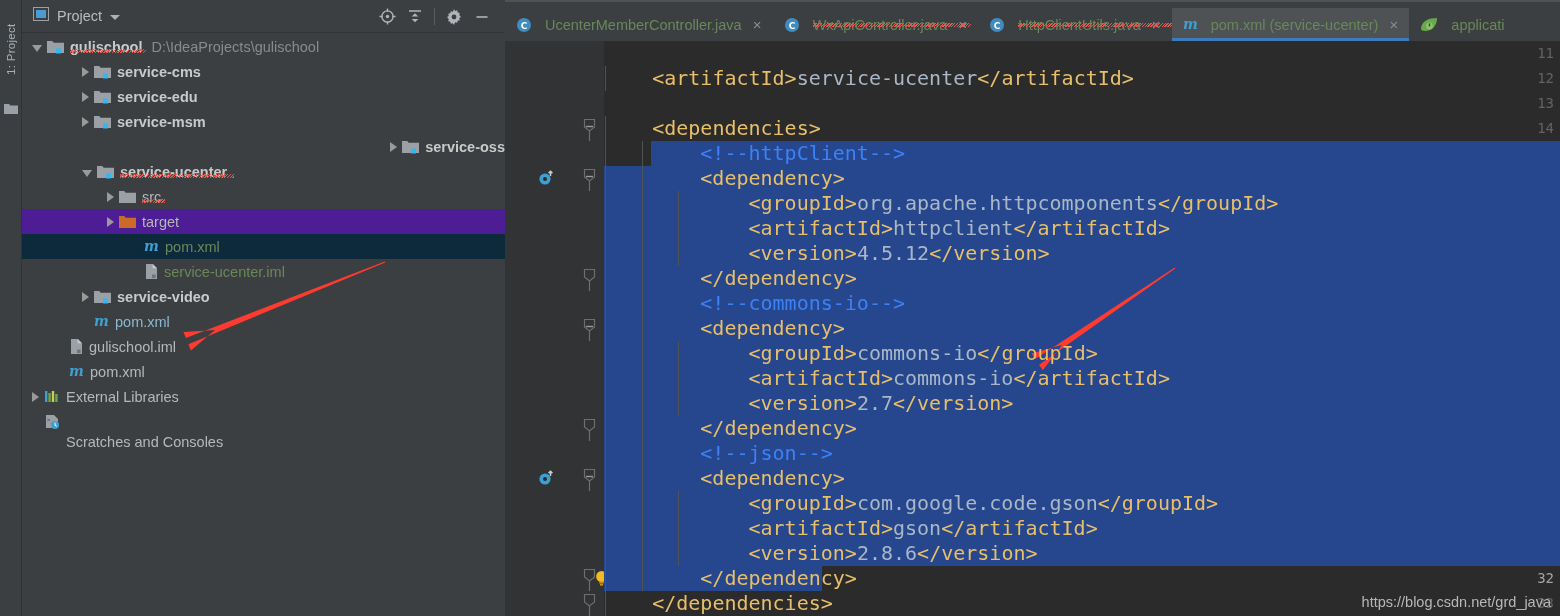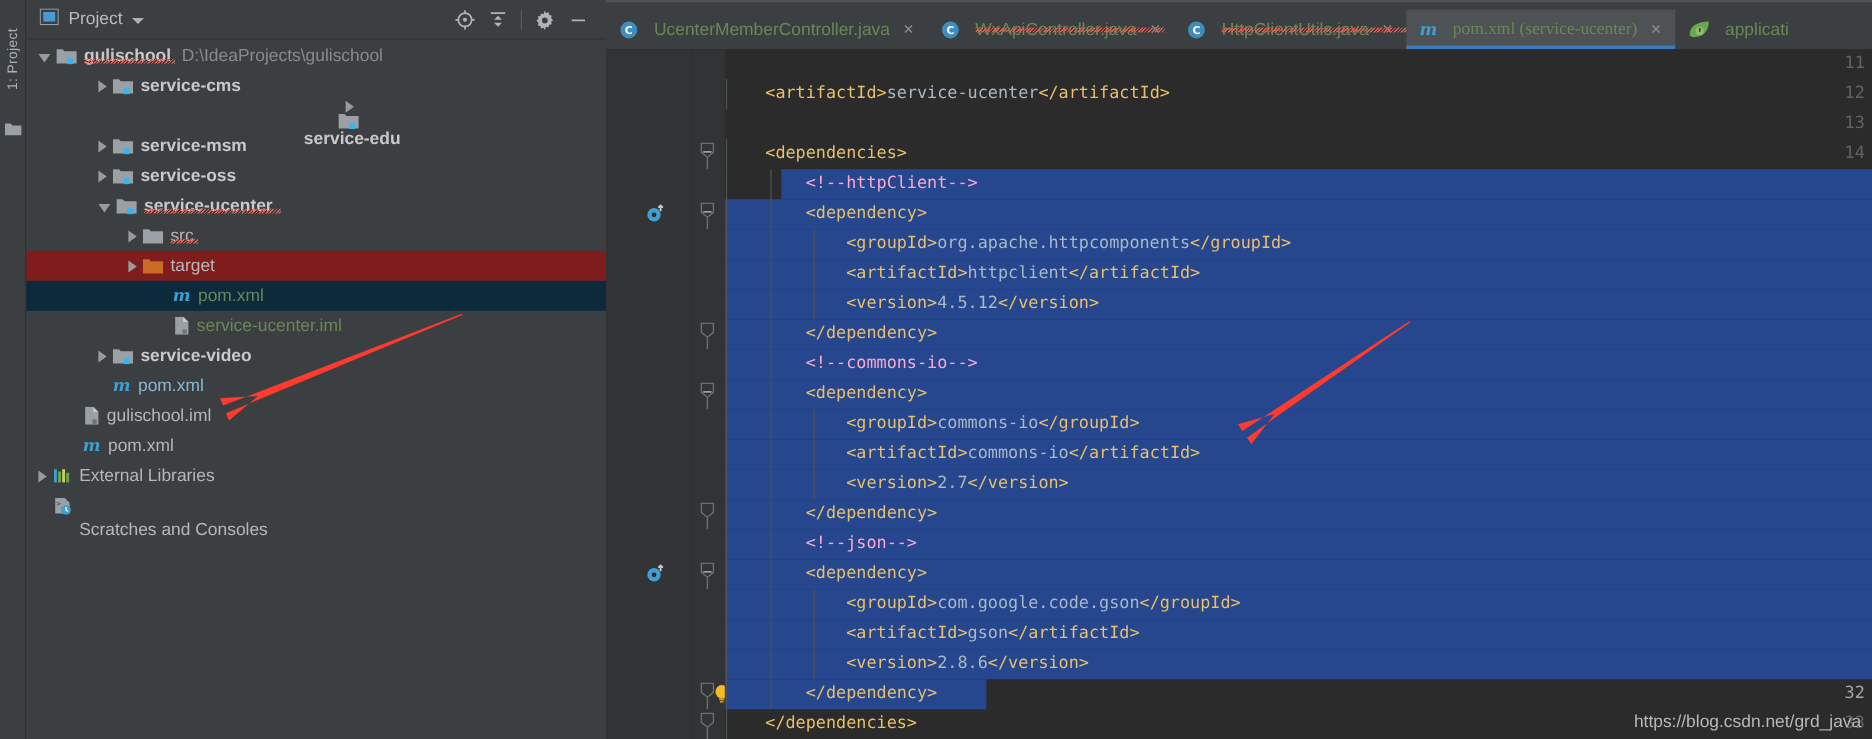--- a/index.html
+++ b/index.html
@@ -55,21 +55,21 @@
   }
   .tool-sep { width: 1px; height: 17px; background: #5a5d5f; margin: 0 5px; }
 
   
   .tree { position: relative; padding-top: 1px; }
   .row {
     position: relative; height: 25px; display: flex; align-items: center;
     white-space: nowrap; font-size: 14.5px; cursor: pointer;
   }
   .row.sel-blue { background: #0d2a3d; }
-  .row.sel-olive { background: #7f1d1d; }
+  .row.sel-olive { background: #4c1d95; }
   .arrow {
     width: 0; height: 0; flex: 0 0 auto;
     border-top: 5px solid transparent; border-bottom: 5px solid transparent;
     border-left: 7px solid #9a9a9a; margin-right: 5px;
   }
   .arrow.open {
     border-left: 5px solid transparent; border-right: 5px solid transparent;
     border-top: 7px solid #9a9a9a; border-bottom: 0;
     margin-right: 5px; margin-top: 3px;
   }
@@ -139,30 +139,30 @@
   .gutter-line.cur { color: #a4a3a3; }
   .maven-ico { position: absolute; left: 33px; width: 16px; height: 16px; }
   .bulb { position: absolute; left: 90px; width: 13px; height: 17px; }
   .foldmark { position: absolute; left: 77px; width: 15px; height: 25px; }
 
   .code-lines {
     position: absolute; left: 99px; top: 0; right: 0; height: 575px;
   }
   .cline {
     position: relative; height: 25px; line-height: 25px;
-    font-family: "DejaVu Sans Mono", monospace; font-size: 14px;
+    font-family: "DejaVu Sans Mono", monospace; font-size: 20px;
     white-space: pre;
   }
   .sel-band {
     position: absolute; left: 0; top: 0; height: 25px; background: #26478d;
   }
   .code-txt { position: relative; z-index: 2; }
   .tg { color: #e8bf6a; }
   .tx { color: #a9b7c6; }
-  .cm { color: #f9a8d4; text-align: center; }
+  .cm { color: #3b82f6; text-align: center; }
   .indent-guide {
     position: absolute; top: 0; width: 1px; height: 25px; background: #4e5456; z-index: 1;
   }
 
   .watermark {
     position: absolute; right: 9px; bottom: 6px;
     color: #b8b8b8; font-size: 14.5px;
     font-family: "Liberation Sans", sans-serif;
   }
 
@@ -242,41 +242,41 @@
         <div class="row" style="padding-left: 60px;">
           <span class="arrow "></span>
           <span class="ico">
             <svg width="17" height="14" viewBox="0 0 17 14">
               <path d="M0 1h5.2L6.7 2.7H17V13H0z" fill="#9aa0a6"></path>
               <rect x="9" y="8.5" width="5" height="5" fill="#35b6f0"></rect>
             </svg>
           </span>
           <span style="position: relative;"><span class="lbl bold">service-cms</span></span>
         </div>
-        <div class="row" style="padding-left: 60px; flex-direction: column;">
+        <div class="row" style="padding-left: 60px;">
           <span class="arrow "></span>
           <span class="ico">
             <svg width="17" height="14" viewBox="0 0 17 14">
               <path d="M0 1h5.2L6.7 2.7H17V13H0z" fill="#9aa0a6"></path>
               <rect x="9" y="8.5" width="5" height="5" fill="#35b6f0"></rect>
             </svg>
           </span>
           <span style="position: relative;"><span class="lbl bold">service-edu</span></span>
         </div>
         <div class="row" style="padding-left: 60px; text-align: center;">
           <span class="arrow "></span>
           <span class="ico">
             <svg width="17" height="14" viewBox="0 0 17 14">
               <path d="M0 1h5.2L6.7 2.7H17V13H0z" fill="#9aa0a6"></path>
               <rect x="9" y="8.5" width="5" height="5" fill="#35b6f0"></rect>
             </svg>
           </span>
           <span style="position: relative;"><span class="lbl bold">service-msm</span></span>
         </div>
-        <div class="row" style="padding-left: 60px;">
+        <div class="row" style="padding-left: 60px; justify-content: flex-end;">
           <span class="arrow "></span>
           <span class="ico">
             <svg width="17" height="14" viewBox="0 0 17 14">
               <path d="M0 1h5.2L6.7 2.7H17V13H0z" fill="#9aa0a6"></path>
               <rect x="9" y="8.5" width="5" height="5" fill="#35b6f0"></rect>
             </svg>
           </span>
           <span style="position: relative;"><span class="lbl bold">service-oss</span></span>
         </div>
         <div class="row" style="padding-left: 60px;">
@@ -425,21 +425,21 @@
           </span>
           <span style="position: relative;"><span class="tab-label">HttpClientUtils.java</span><span class="tab-squiggle" style="left: 0px; width: 158px;"></span></span>
           <span class="tab-x">×</span>
         </div>
         <div class="tab active">
           <span class="ico">
             <svg width="15" height="15" viewBox="0 0 15 15">
               <text x="0" y="12" font-family="DejaVu Serif, serif" font-size="14" font-style="italic" font-weight="bold" fill="#3f9fd0">m</text>
             </svg>
           </span>
-          <span style="position: relative; font-family: Liberation Serif, serif;"><span class="tab-label">pom.xml (service-ucenter)</span></span>
+          <span style="position: relative;"><span class="tab-label">pom.xml (service-ucenter)</span></span>
           <span class="tab-x">×</span>
         </div>
         <div class="tab">
           <span class="ico">
             <svg width="18" height="16" viewBox="0 0 18 16">
               <path d="M1 12C1 4 9 1 17 1c0 9-6 13-12 13-2 0-4-1-4-2z" fill="#6aa84f"></path>
               <circle cx="9.5" cy="9" r="3.4" fill="#8fbf6a"></circle>
               <path d="M9.5 6.4v3" stroke="#3c3f41" stroke-width="1.4"></path>
             </svg>
           </span>

